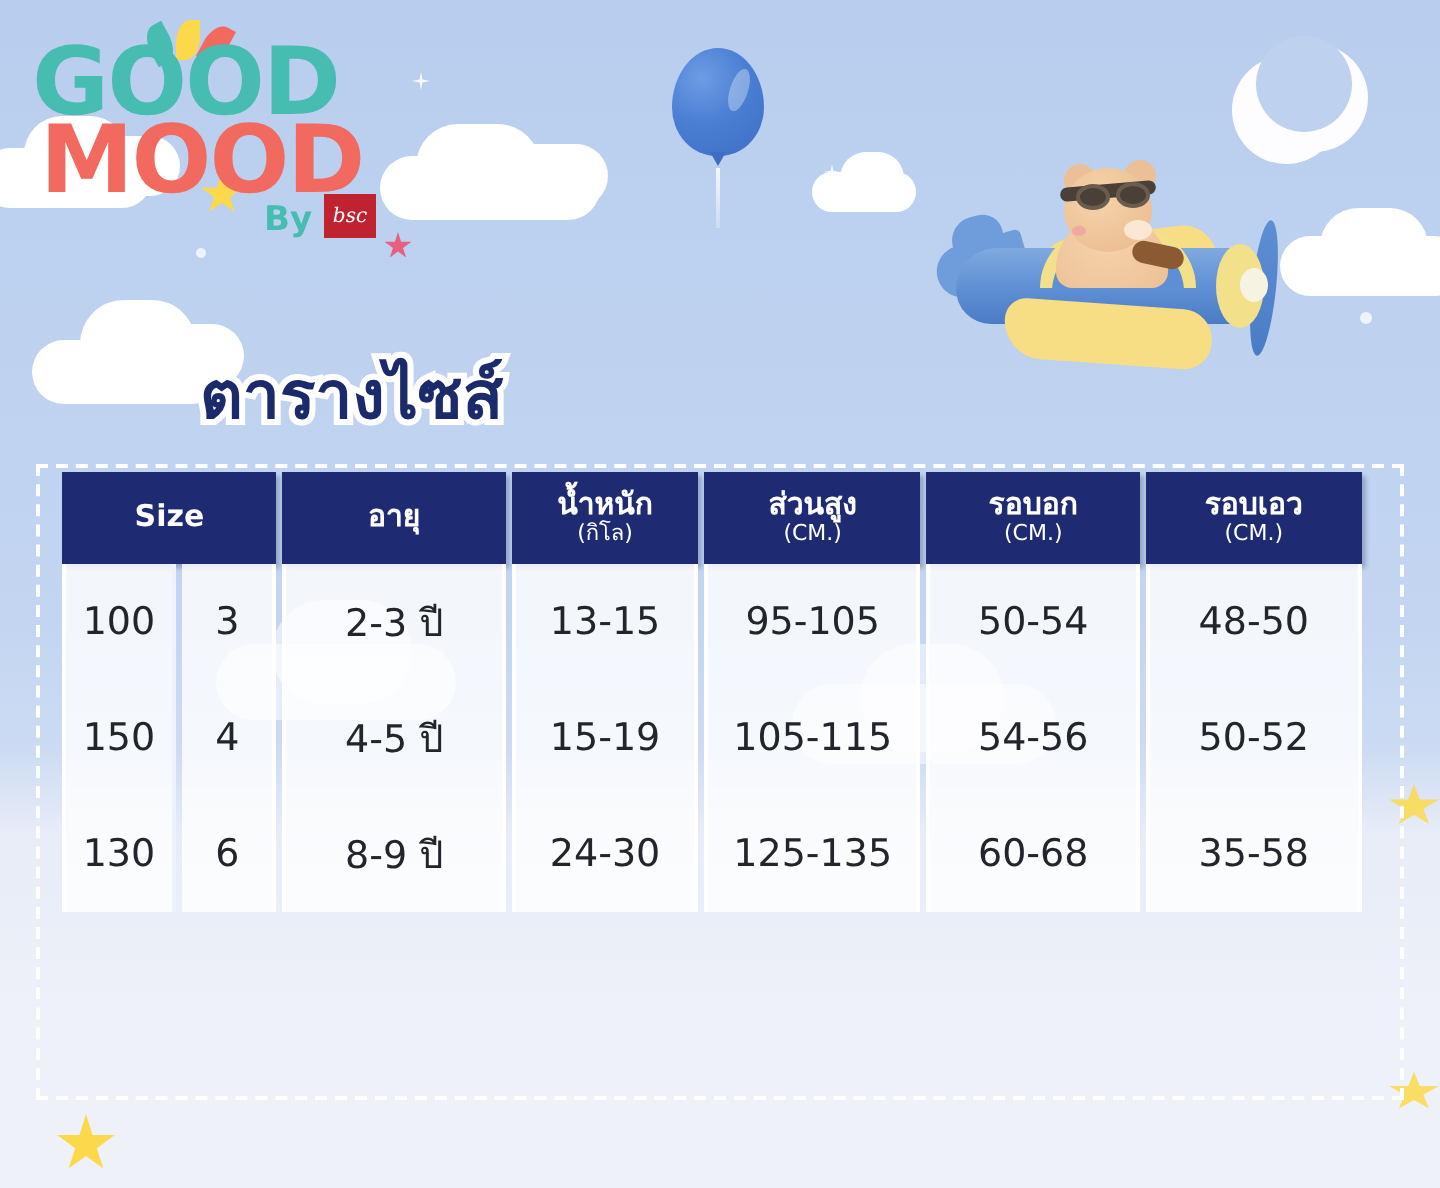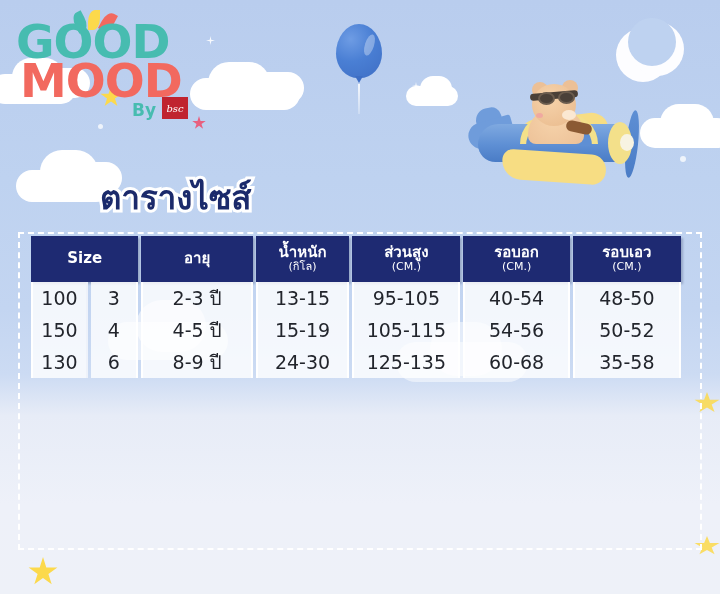--- a/index.html
+++ b/index.html
@@ -164,21 +164,21 @@
     line-height: 1.12;
     vertical-align: middle;
     box-shadow: 2px 2px 2px rgba(40,50,90,.28);
   }
   #size-table th .unit { display: block; font-size: 11px; font-weight: normal; }
   #size-table td {
     background: rgba(255,255,255,.80);
     color: #22252c;
     font-size: 19px;
     text-align: center;
-    padding: 1px 2px;
+    padding: 14px 2px;
     border-left: 2px solid #ffffff;
     border-right: 2px solid #ffffff;
     white-space: nowrap;
     margin-left: 16px;
   }
   #size-table td.sz-a { border-right: 2px solid #eef2fa; }
   #size-table td.sz-b { border-left: 0; }
   .col-size-a { width: 58px; }
   .col-size-b { width: 50px; }
   .col-age   { width: 116px; }
@@ -402,21 +402,21 @@
         </th>
       </tr>
     </thead>
     <tbody>
       <tr>
         <td class="sz-a">100</td>
         <td class="sz-b">3</td>
         <td>2-3 ปี</td>
         <td>13-15</td>
         <td>95-105</td>
-        <td>40-54</td>
+        <td>50-54</td>
         <td>48-50</td>
       </tr>
       <tr>
         <td class="sz-a">150</td>
         <td class="sz-b">4</td>
         <td>4-5 ปี</td>
         <td>15-19</td>
         <td>105-115</td>
         <td>54-56</td>
         <td>50-52</td>

